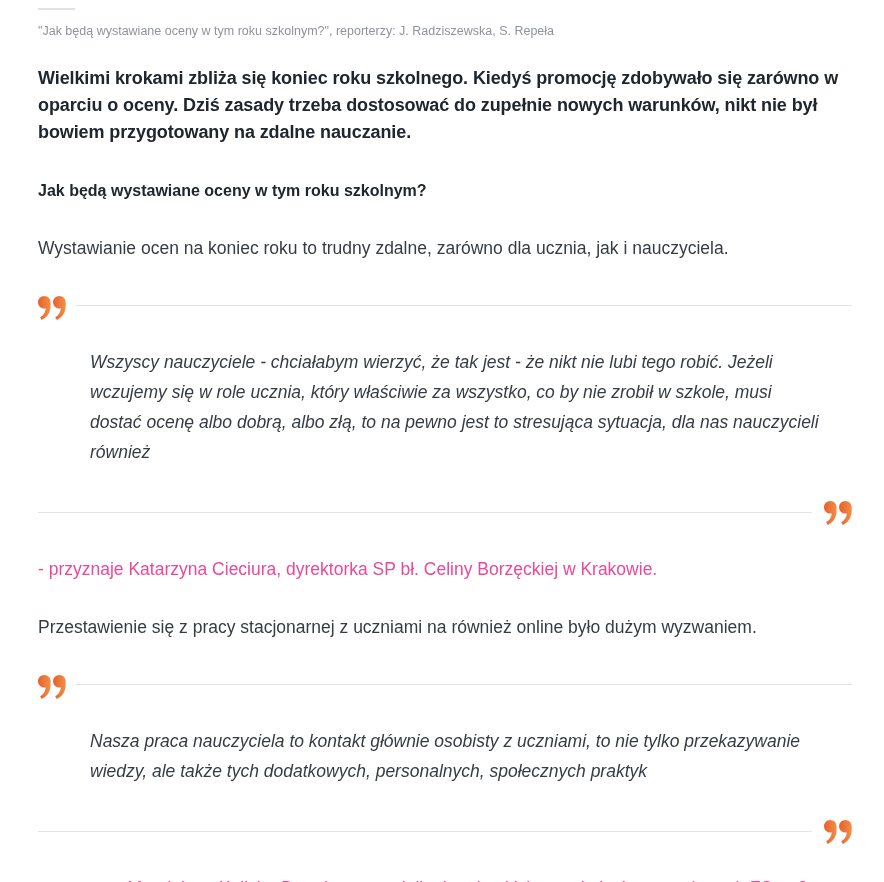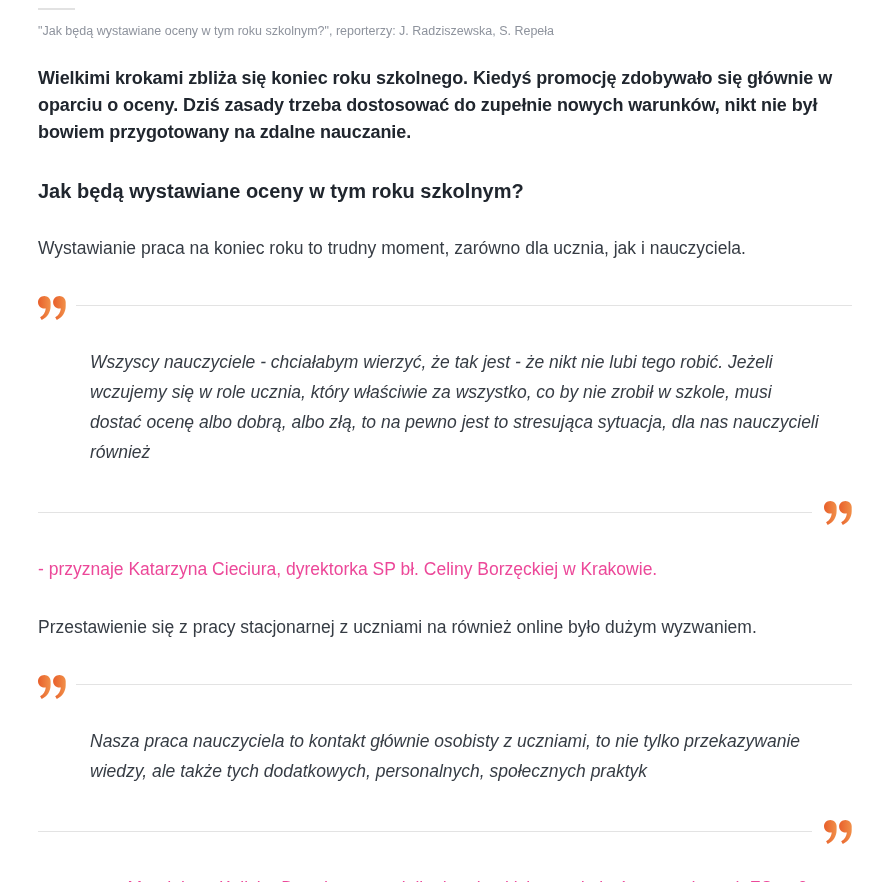--- a/index.html
+++ b/index.html
@@ -39,21 +39,21 @@
   .lead {
     margin-top: 24px;
     font-size: 18px;
     line-height: 27px;
     font-weight: bold;
     color: #20262e;
     letter-spacing: -0.1px;
   }
   .section-heading {
     margin-top: 32px;
-    font-size: 20px;
+    font-size: 16px;
     line-height: 26px;
     font-weight: bold;
     color: #20262e;
   }
   .para {
     margin-top: 31px;
     font-size: 17.5px;
     line-height: 27px;
     color: #363c44;
   }
@@ -107,25 +107,25 @@
 </head>
 <body>
 
 <div class="page">
   <div class="article">
 
     <div class="top-divider"></div>
 
     <div class="caption">"Jak będą wystawiane oceny w tym roku szkolnym?", reporterzy: J. Radziszewska, S. Repeła</div>
 
-    <p class="lead">Wielkimi krokami zbliża się koniec roku szkolnego. Kiedyś promocję zdobywało się głównie w oparciu o oceny. Dziś zasady trzeba dostosować do zupełnie nowych warunków, nikt nie był bowiem przygotowany na zdalne nauczanie.</p>
+    <p class="lead">Wielkimi krokami zbliża się koniec roku szkolnego. Kiedyś promocję zdobywało się zarówno w oparciu o oceny. Dziś zasady trzeba dostosować do zupełnie nowych warunków, nikt nie był bowiem przygotowany na zdalne nauczanie.</p>
 
     <h2 class="section-heading">Jak będą wystawiane oceny w tym roku szkolnym?</h2>
 
-    <p class="para">Wystawianie praca na koniec roku to trudny moment, zarówno dla ucznia, jak i nauczyciela.</p>
+    <p class="para">Wystawianie ocen na koniec roku to trudny zdalne, zarówno dla ucznia, jak i nauczyciela.</p>
 
     <blockquote class="pullquote">
       <div class="pq-head">
         <span class="quote-glyph">
           <svg width="28" height="25" viewBox="0 0 28 25" aria-hidden="true">
             <defs>
               <linearGradient id="qg1" x1="0" y1="0" x2="1" y2="0">
                 <stop offset="0" stop-color="#e85f2b"></stop>
                 <stop offset="1" stop-color="#f19049"></stop>
               </linearGradient>

